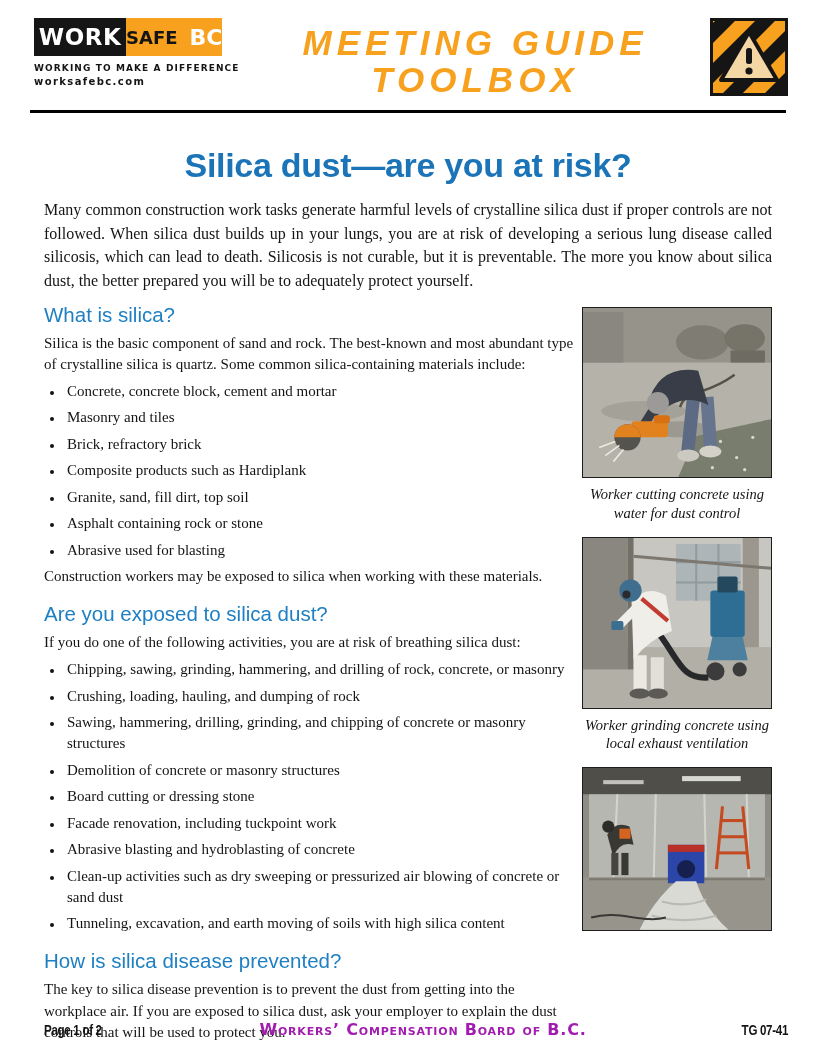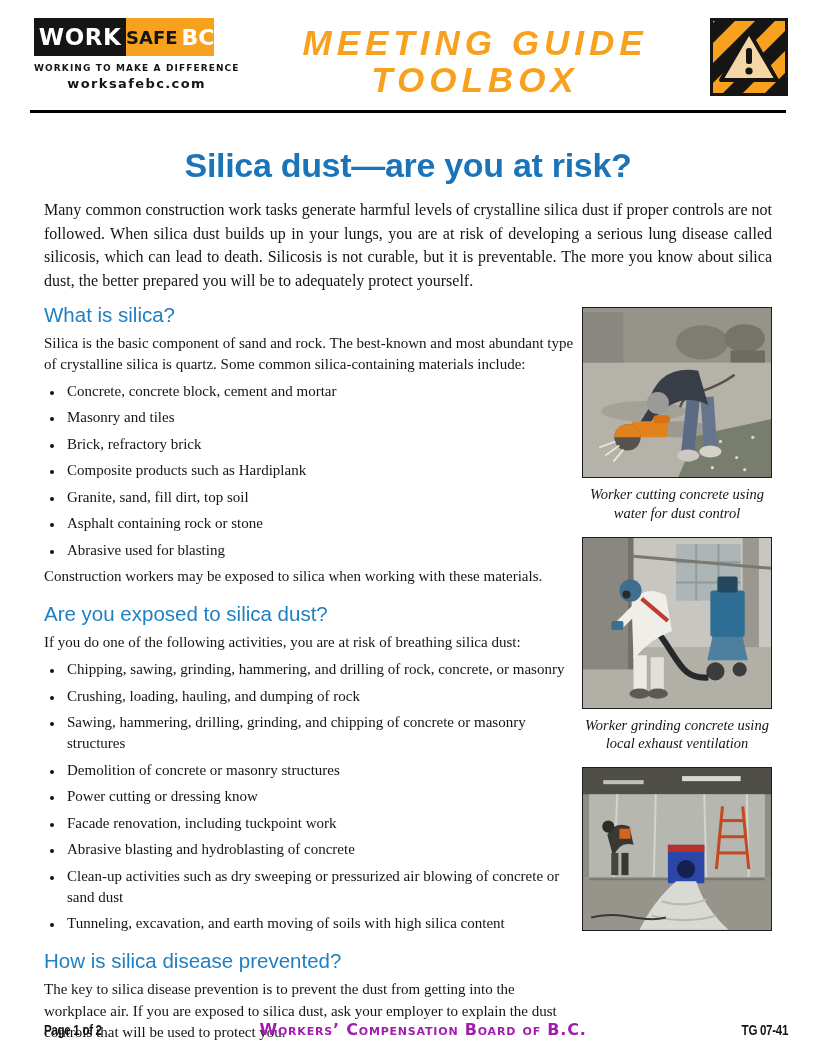--- a/index.html
+++ b/index.html
@@ -12,32 +12,32 @@
   
   .header { display: flex; align-items: flex-start; padding: 18px 28px 0 34px; }
   .logo-block { width: 206px; flex: 0 0 206px; }
   .logo-box { display: flex; width: 172px; height: 38px; }
   .logo-work {
     flex: 0 0 92px; background: #151515; color: #ffffff;
     display: flex; align-items: center; justify-content: center;
     font-family: "DejaVu Sans", sans-serif; font-weight: bold; font-size: 23px; letter-spacing: .5px;
   }
   .logo-right {
-    flex: 1; background: #F7A11E; display: flex; align-items: center; justify-content: center; gap: 4px;
+    flex: 1; background: #F7A11E; display: flex; align-items: center; justify-content: center; gap: 12px;
     font-family: "DejaVu Sans", sans-serif; font-weight: bold;
   }
   .logo-safe { color: #151515; font-size: 18px; }
   .logo-bc { color: #ffffff; font-size: 22px; }
   .logo-tagline {
     width: 172px; margin-top: 7px; font-family: "DejaVu Sans", sans-serif;
     font-weight: bold; font-size: 9px; letter-spacing: 1.1px; color: #151515; white-space: nowrap;
   }
   .logo-site {
-    width: 172px; margin-top: 3px; text-align: right; font-family: "DejaVu Sans", sans-serif;
-    font-weight: bold; font-size: 13px; letter-spacing: 1.4px; color: #151515;
+    width: 172px; margin-top: 3px; text-align: left; font-family: "DejaVu Sans", sans-serif;
+    font-weight: bold; font-size: 10px; letter-spacing: 1.4px; color: #151515;
   }
   .masthead {
     flex: 1; text-align: center; padding-top: 6px;
     font-family: "Liberation Sans", sans-serif; font-style: italic; font-weight: bold;
     font-size: 35px; line-height: 1.07; letter-spacing: 5px; color: #F7A11E;
   }
   .hazard { flex: 0 0 78px; width: 78px; height: 78px; margin-top: 0; }
   .hazard svg { display: block; width: 78px; height: 78px; }
   .rule { margin: 11px 30px 0 30px; border-top: 3px solid #000; }
   
@@ -144,21 +144,21 @@
       </ul>
       <p>Construction workers may be exposed to silica when working with these materials.</p>
 
       <h2>Are you exposed to silica dust?</h2>
       <p>If you do one of the following activities, you are at risk of breathing silica dust:</p>
       <ul>
         <li>Chipping, sawing, grinding, hammering, and drilling of rock, concrete, or masonry</li>
         <li>Crushing, loading, hauling, and dumping of rock</li>
         <li>Sawing, hammering, drilling, grinding, and chipping of concrete or masonry structures</li>
         <li>Demolition of concrete or masonry structures</li>
-        <li>Power cutting or dressing know</li>
+        <li>Board cutting or dressing stone</li>
         <li>Facade renovation, including tuckpoint work</li>
         <li>Abrasive blasting and hydroblasting of concrete</li>
         <li>Clean-up activities such as dry sweeping or pressurized air blowing of concrete or sand dust</li>
         <li>Tunneling, excavation, and earth moving of soils with high silica content</li>
       </ul>
 
       <h2>How is silica disease prevented?</h2>
       <p>The key to silica disease prevention is to prevent the dust from getting into the workplace air. If you are exposed to silica dust, ask your employer to explain the dust controls that will be used to protect you.</p>
     </div>
 

